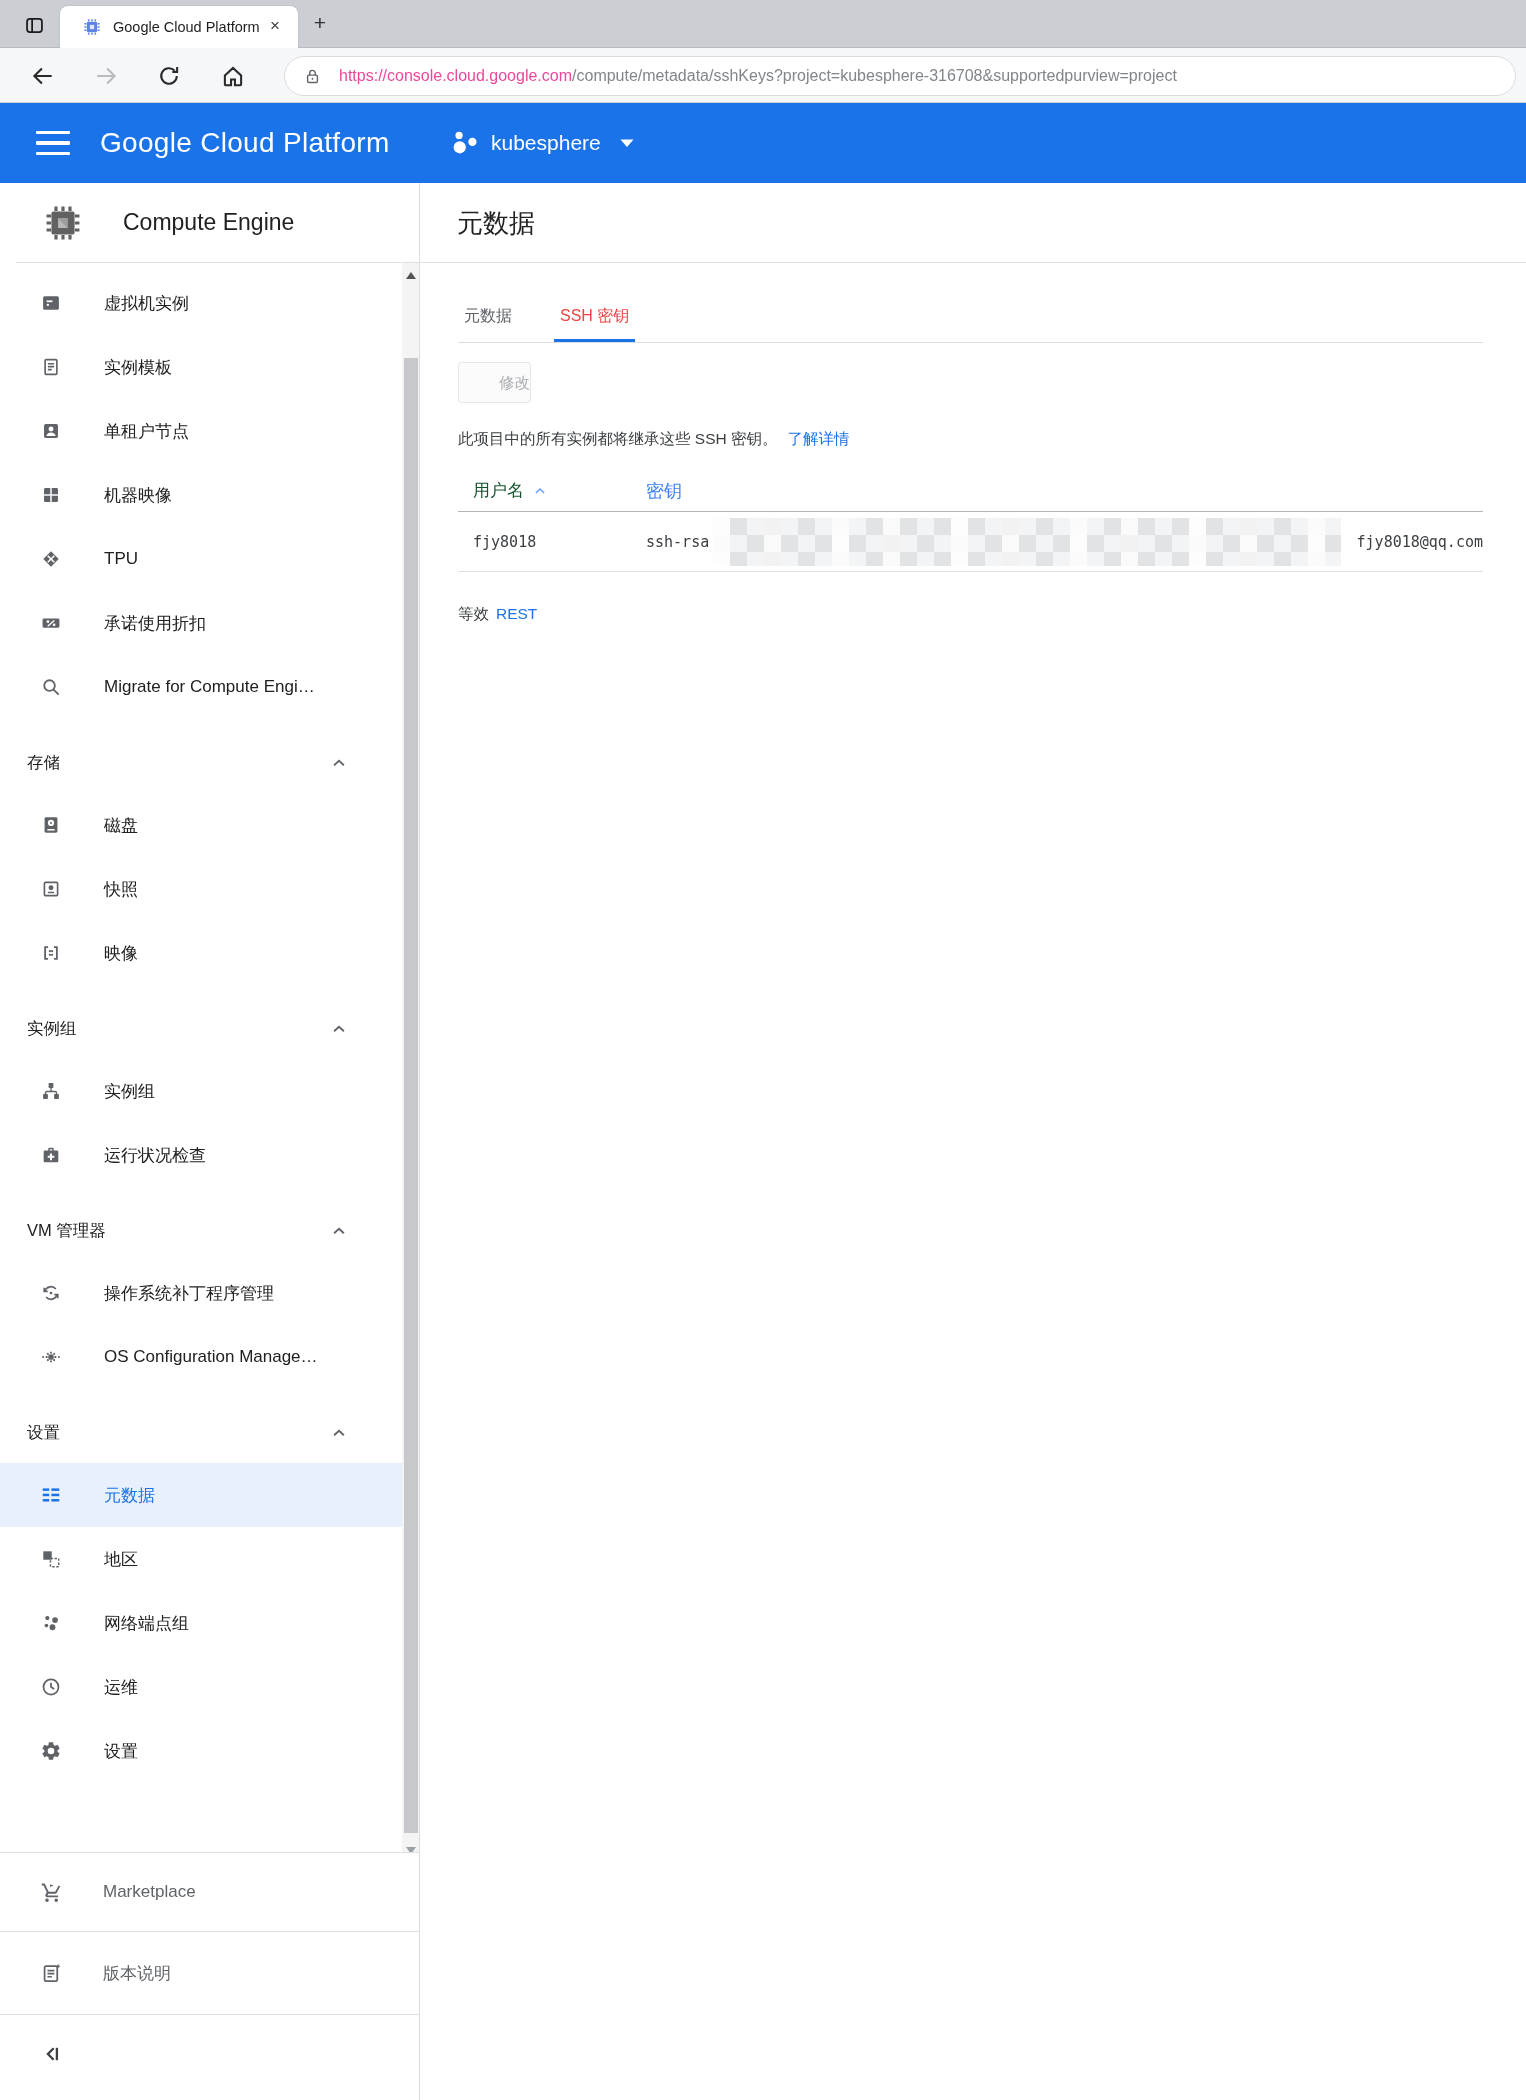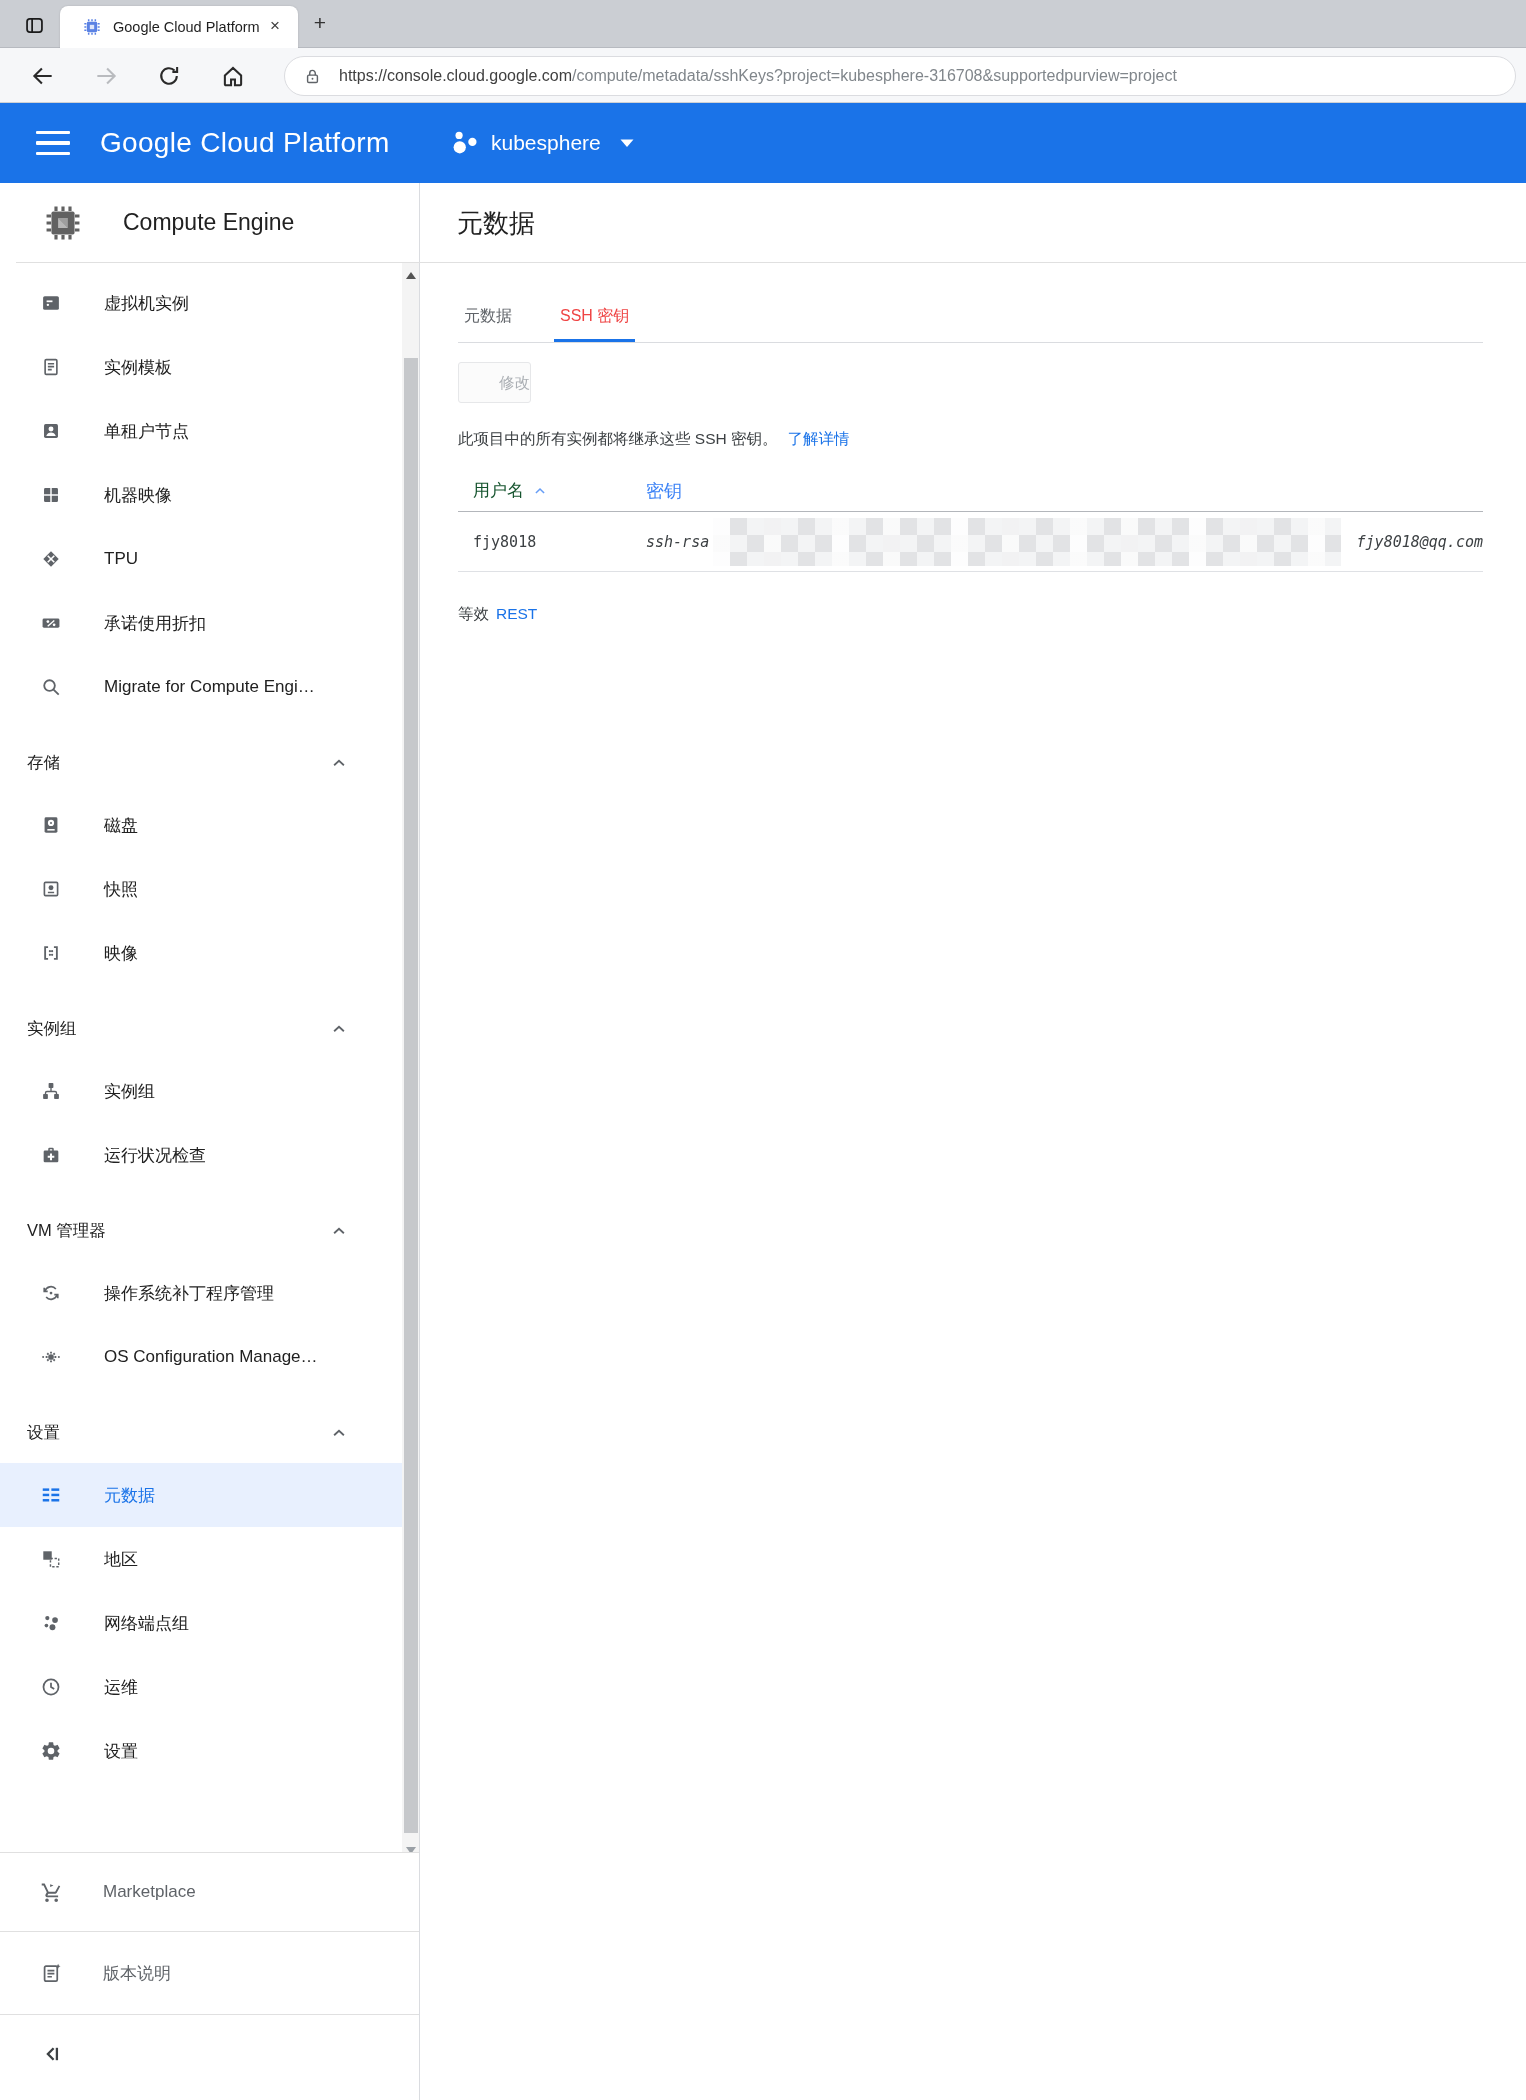--- a/index.html
+++ b/index.html
@@ -16,21 +16,21 @@
   .btab .cls{flex:0 0 auto;width:22px;height:22px;line-height:20px;text-align:center;font-size:17px;color:#404040;border-radius:4px;}
   .newtab{position:absolute;left:306px;top:10px;width:28px;height:28px;line-height:26px;text-align:center;font-size:21px;color:#333;border-radius:6px;}
 
   
   .navbar{position:absolute;left:0;top:48px;width:1526px;height:55px;background:#f6f7f9;border-bottom:1px solid #cfd1d4;}
   .nav-ic{position:absolute;top:15px;width:26px;height:26px;color:#2a2a2a;}
   .nav-ic.dis{color:#b9bbbf;}
   .urlbar{position:absolute;left:284px;top:8px;width:1232px;height:40px;background:#fff;border:1px solid #dbdce0;border-radius:20px;display:flex;align-items:center;padding:0 18px;}
   .urlbar .lock{width:19px;height:19px;color:#5f6368;flex:0 0 auto;}
   .urltext{margin-left:17px;font-size:16px;white-space:nowrap;overflow:hidden;}
-  .urltext .dom{color:#404040;}
+  .urltext .dom{color:#ec4899;}
   .urltext .pth{color:#80868b;}
 
   
   .gcpbar{position:absolute;left:0;top:103px;width:1526px;height:80px;background:#1a73e8;color:#fff;}
   .hamb{position:absolute;left:36px;top:28px;width:34px;height:24px;display:flex;flex-direction:column;justify-content:space-between;}
   .hamb span{display:block;height:3.4px;background:#fff;border-radius:1px;}
   .brand{position:absolute;left:100px;top:0;height:80px;line-height:80px;font-size:28px;font-weight:400;letter-spacing:.3px;white-space:nowrap;}
   .projsw{position:absolute;left:450px;top:0;height:80px;display:flex;align-items:center;}
   .projsw .picon{width:32px;height:32px;}
   .projsw .pname{margin-left:9px;font-size:21px;}
@@ -75,21 +75,21 @@
   .desc a,.link{color:#1a73e8;text-decoration:none;cursor:pointer;}
   .desc .lm{margin-left:10px;}
   .sshtable{margin:20px 43px 0 38px;width:1025px;}
   .thead{display:flex;height:42px;align-items:center;border-bottom:1px solid #b3b6bb;}
   .th1{width:188px;padding-left:15px;font-size:17px;color:#14532d;display:flex;align-items:center;}
   .th1 .sorticon{width:14px;height:14px;margin-left:9px;color:#669df6;}
   .th2{flex:1;font-size:18px;color:#3b82f6;}
   .trow{display:flex;height:60px;align-items:center;border-bottom:1px solid #dfe1e5;
         font-family:"DejaVu Sans Mono","Liberation Mono",monospace;font-size:15px;color:#3c4043;}
   .td1{width:188px;padding-left:15px;}
-  .td2{flex:1;display:flex;align-items:center;font-style:italic;}
+  .td2{flex:1;display:flex;align-items:center;}
   .mosaic{flex:1;height:48px;margin:0 16px 0 4px;
      background:
        repeating-linear-gradient(90deg, rgba(255,255,255,.85) 0 17px, rgba(255,255,255,0) 17px 51px, rgba(255,255,255,.55) 51px 68px, rgba(255,255,255,0) 68px 119px),
        repeating-conic-gradient(#e2e3e5 0% 25%, #f3f4f5 0% 50%);
      background-size:auto,34px 34px;}
   .restline{margin:32px 0 0 38px;font-size:15.5px;color:#3c4043;}
   .restline .link{margin-left:7px;}
 
   svg{display:block;width:100%;height:100%;}
 </style>

